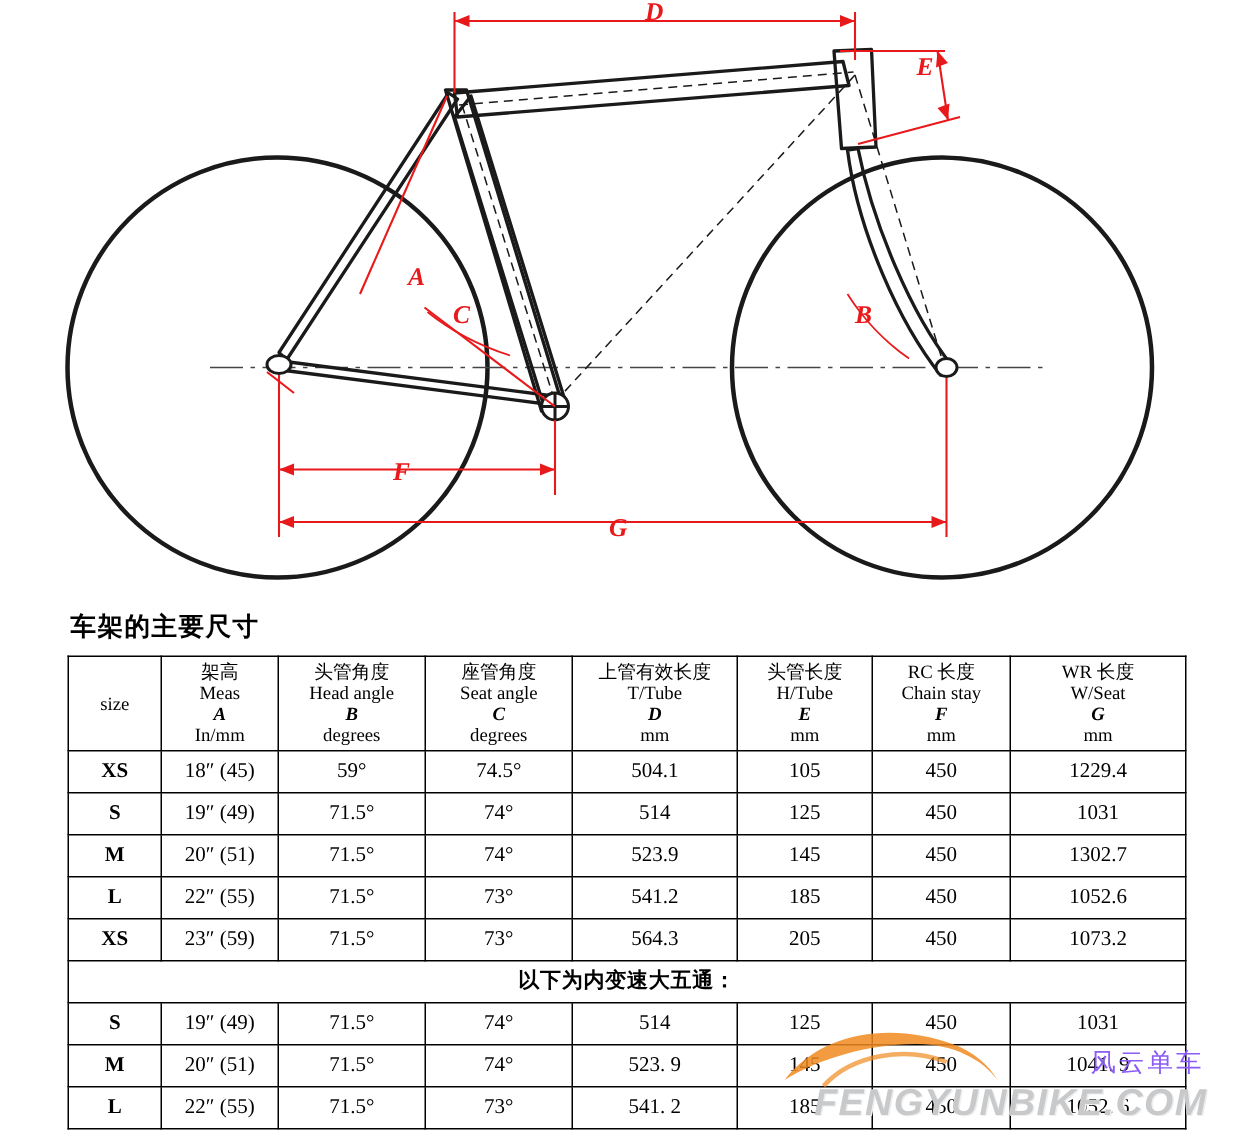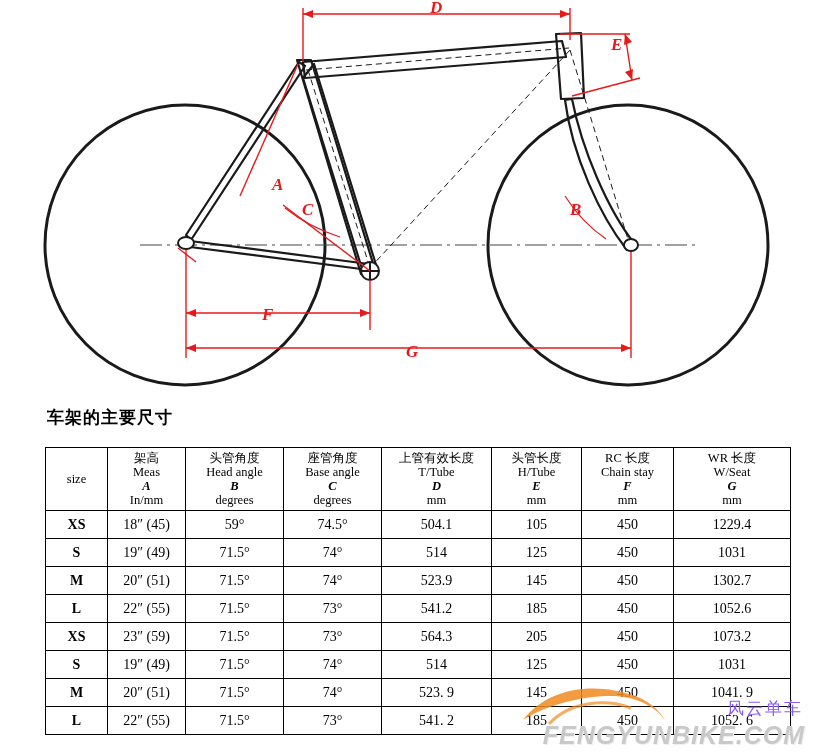--- a/index.html
+++ b/index.html
@@ -31,21 +31,21 @@
     font-size: 17px;
   }
   #table-section {
     position: relative;
     padding: 0 40px 0 45px;
   }
   #table-title {
     font-family: "Liberation Serif", serif;
     font-weight: bold;
     font-size: 17px;
-    margin: 6px 0 18px 2px;
+    margin: 6px 0 8px 2px;
     letter-spacing: 1px;
   }
   table.geo {
     border-collapse: collapse;
     width: 745px;
     table-layout: fixed;
   }
   table.geo td, table.geo th {
     border: 1px solid #000;
     text-align: center;
@@ -250,21 +250,21 @@
           <span class="hdr-unit">In/mm</span>
         </td>
         <td>
           <span class="hdr-cn">头管角度</span>
           <span class="hdr-en">Head angle</span>
           <span class="hdr-let">B</span>
           <span class="hdr-unit">degrees</span>
         </td>
         <td>
           <span class="hdr-cn">座管角度</span>
-          <span class="hdr-en">Base angle</span>
+          <span class="hdr-en">Seat angle</span>
           <span class="hdr-let">C</span>
           <span class="hdr-unit">degrees</span>
         </td>
         <td>
           <span class="hdr-cn">上管有效长度</span>
           <span class="hdr-en">T/Tube</span>
           <span class="hdr-let">D</span>
           <span class="hdr-unit">mm</span>
         </td>
         <td>
@@ -330,20 +330,23 @@
       </tr>
       <tr>
         <td class="size-cell">XS</td>
         <td>23″ (59)</td>
         <td>71.5°</td>
         <td>73°</td>
         <td>564.3</td>
         <td>205</td>
         <td>450</td>
         <td>1073.2</td>
+      </tr>
+      <tr>
+        <td class="note-row" colspan="8">以下为内变速大五通：</td>
       </tr>
       <tr>
         <td class="size-cell">S</td>
         <td>19″ (49)</td>
         <td>71.5°</td>
         <td>74°</td>
         <td>514</td>
         <td>125</td>
         <td>450</td>
         <td>1031</td>

